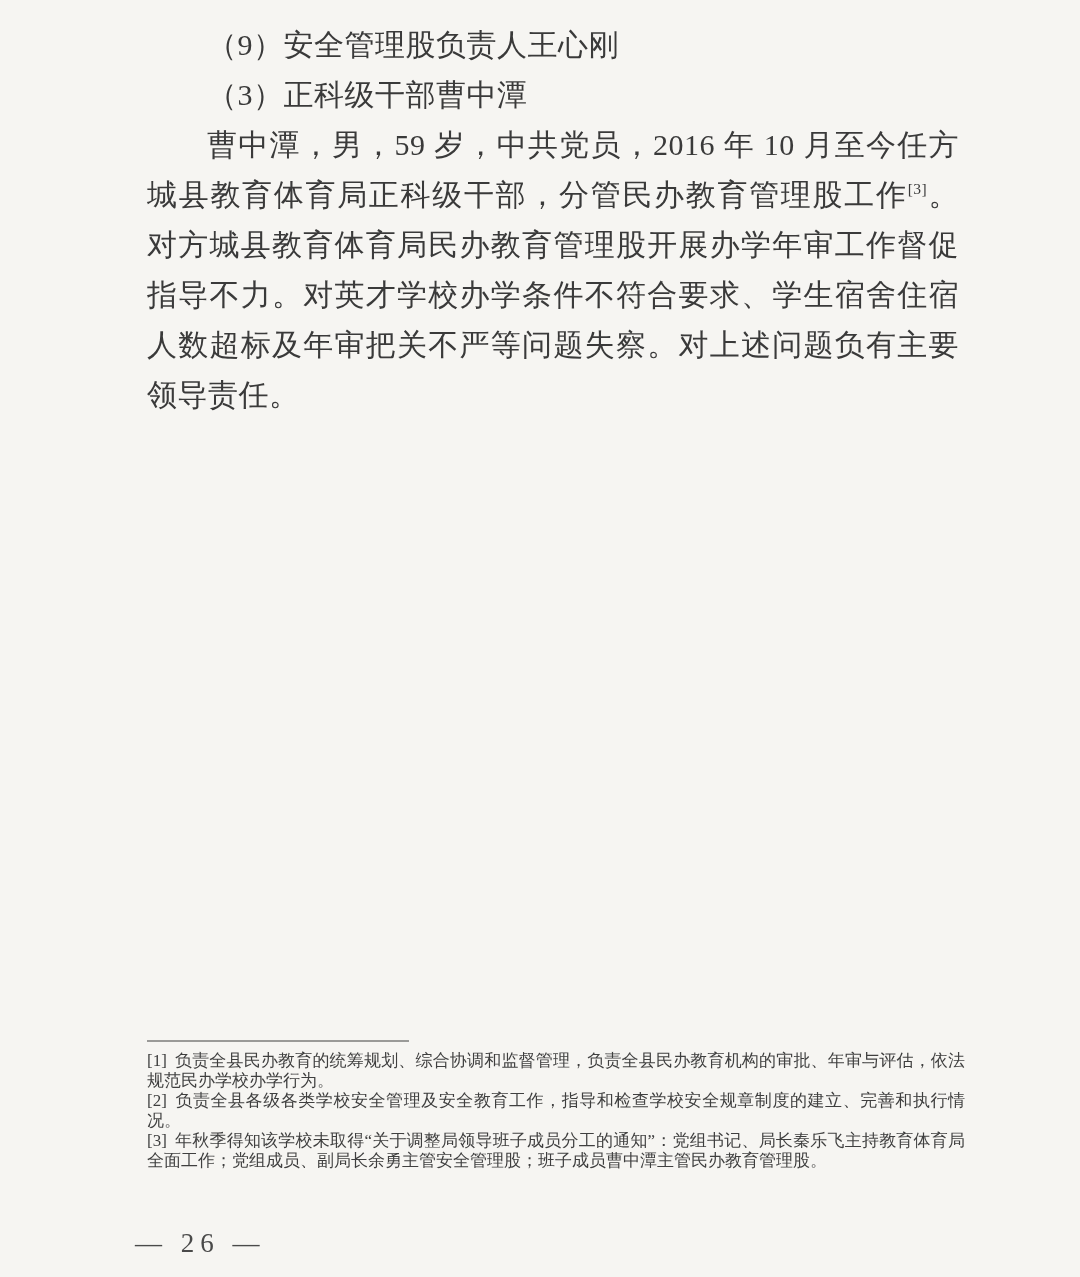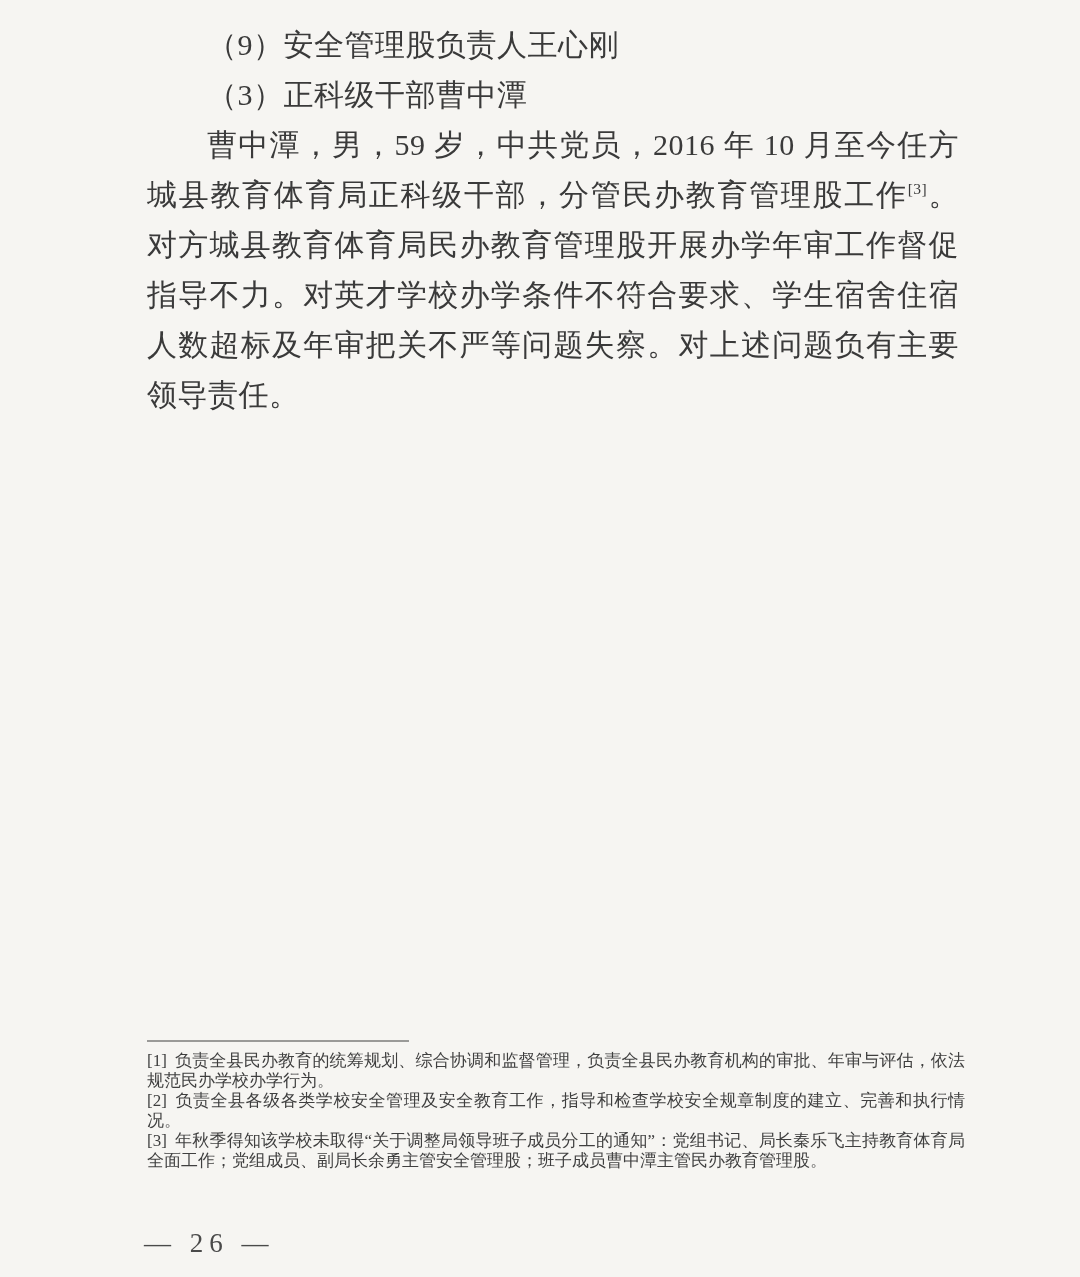--- a/index.html
+++ b/index.html
@@ -57,21 +57,21 @@
     font-size: 17px;
     line-height: 20px;
     text-align: justify;
     color: #3f3f3f;
   }
   .footnote .fn-marker {
     margin-right: 8px;
   }
   .page-number {
     position: absolute;
-    left: 144px;
+    left: 135px;
     top: 1228px;
     font-size: 27px;
     color: #4a4a4a;
     letter-spacing: 6px;
   }
 </style>
 </head>
 <body>
 
 <div class="page">

